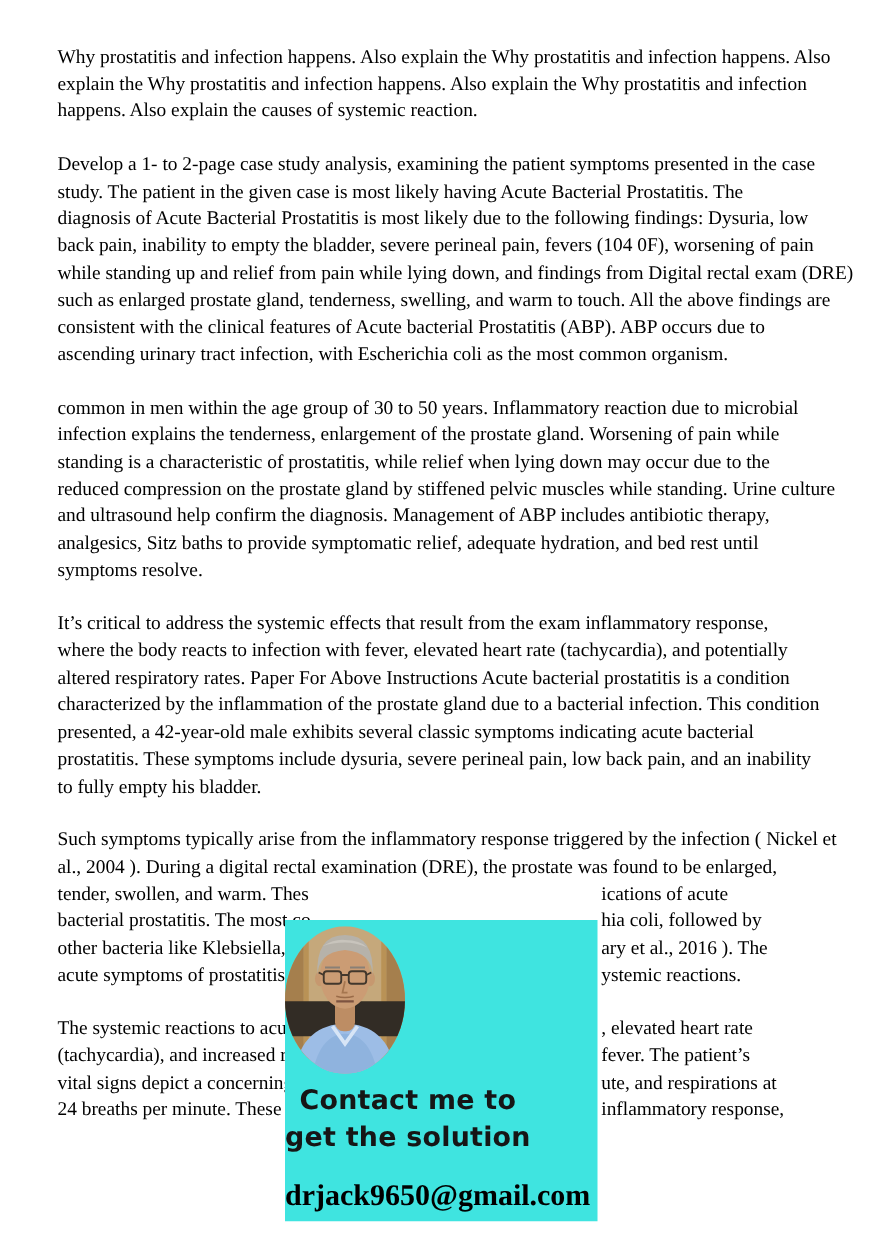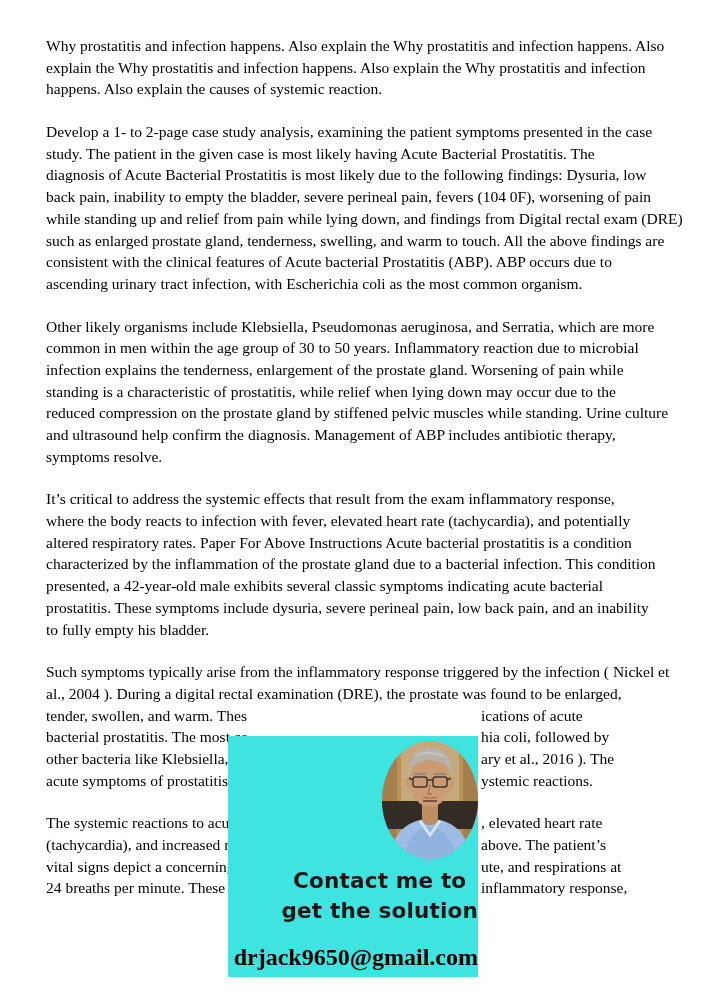--- a/index.html
+++ b/index.html
@@ -31,21 +31,21 @@
 
   .contact-overlay {
     position: absolute;
     left: 228px;
     top: 736px;
     width: 250px;
     height: 241px;
     z-index: 5;
     display: flex;
     flex-direction: column;
-    align-items: flex-end;
+    align-items: flex-start;
     text-align: center;
   }
   .avatar-wrap {
     margin-top: 5px;
     width: 96px;
     height: 118px;
     flex: 0 0 auto;
   }
   .cta {
     margin-top: 7px;
@@ -79,26 +79,26 @@
         <div class="line">Develop a 1- to 2-page case study analysis, examining the patient symptoms presented in the case</div>
         <div class="line">study. The patient in the given case is most likely having Acute Bacterial Prostatitis. The</div>
         <div class="line">diagnosis of Acute Bacterial Prostatitis is most likely due to the following findings: Dysuria, low</div>
         <div class="line">back pain, inability to empty the bladder, severe perineal pain, fevers (104 0F), worsening of pain</div>
         <div class="line">while standing up and relief from pain while lying down, and findings from Digital rectal exam (DRE)</div>
         <div class="line">such as enlarged prostate gland, tenderness, swelling, and warm to touch. All the above findings are</div>
         <div class="line">consistent with the clinical features of Acute bacterial Prostatitis (ABP). ABP occurs due to</div>
         <div class="line">ascending urinary tract infection, with Escherichia coli as the most common organism.</div>
       </div>
       <div class="para">
-        <div class="line">Other likely organisms include Klebsiella, Pseudomonas aeruginosa, and Serratia, which are more</div>
         <div class="line">common in men within the age group of 30 to 50 years. Inflammatory reaction due to microbial</div>
         <div class="line">infection explains the tenderness, enlargement of the prostate gland. Worsening of pain while</div>
         <div class="line">standing is a characteristic of prostatitis, while relief when lying down may occur due to the</div>
         <div class="line">reduced compression on the prostate gland by stiffened pelvic muscles while standing. Urine culture</div>
         <div class="line">and ultrasound help confirm the diagnosis. Management of ABP includes antibiotic therapy,</div>
+        <div class="line">analgesics, Sitz baths to provide symptomatic relief, adequate hydration, and bed rest until</div>
         <div class="line">symptoms resolve.</div>
       </div>
       <div class="para">
         <div class="line">It’s critical to address the systemic effects that result from the exam inflammatory response,</div>
         <div class="line">where the body reacts to infection with fever, elevated heart rate (tachycardia), and potentially</div>
         <div class="line">altered respiratory rates. Paper For Above Instructions Acute bacterial prostatitis is a condition</div>
         <div class="line">characterized by the inflammation of the prostate gland due to a bacterial infection. This condition</div>
         <div class="line">presented, a 42-year-old male exhibits several classic symptoms indicating acute bacterial</div>
         <div class="line">prostatitis. These symptoms include dysuria, severe perineal pain, low back pain, and an inability</div>
         <div class="line">to fully empty his bladder.</div>
@@ -106,21 +106,21 @@
       <div class="para">
         <div class="line">Such symptoms typically arise from the inflammatory response triggered by the infection ( Nickel et</div>
         <div class="line">al., 2004 ). During a digital rectal examination (DRE), the prostate was found to be enlarged,</div>
         <div class="line"><span class="frag-left">tender, swollen, and warm. Thes</span><span class="frag-right">ications of acute</span></div>
         <div class="line"><span class="frag-left">bacterial prostatitis. The most co</span><span class="frag-right">hia coli, followed by</span></div>
         <div class="line"><span class="frag-left">other bacteria like Klebsiella, Ps</span><span class="frag-right">ary et al., 2016 ). The</span></div>
         <div class="line"><span class="frag-left">acute symptoms of prostatitis ca</span><span class="frag-right">ystemic reactions.</span></div>
       </div>
       <div class="para">
         <div class="line"><span class="frag-left">The systemic reactions to acute</span><span class="frag-right">, elevated heart rate</span></div>
-        <div class="line"><span class="frag-left">(tachycardia), and increased res</span><span class="frag-right">above. The patient’s</span></div>
+        <div class="line"><span class="frag-left">(tachycardia), and increased res</span><span class="frag-right">fever. The patient’s</span></div>
         <div class="line"><span class="frag-left">vital signs depict a concerning f</span><span class="frag-right">ute, and respirations at</span></div>
         <div class="line"><span class="frag-left">24 breaths per minute. These vit</span><span class="frag-right">inflammatory response,</span></div>
       </div>
     </div>
 
   <div class="contact-overlay" style="background: rgb(63, 228, 224);">
     <div class="avatar-wrap">
       <svg width="96" height="118" viewBox="0 0 96 118" xmlns="http://www.w3.org/2000/svg">
         <defs>
           <clipPath id="ovalClip">

